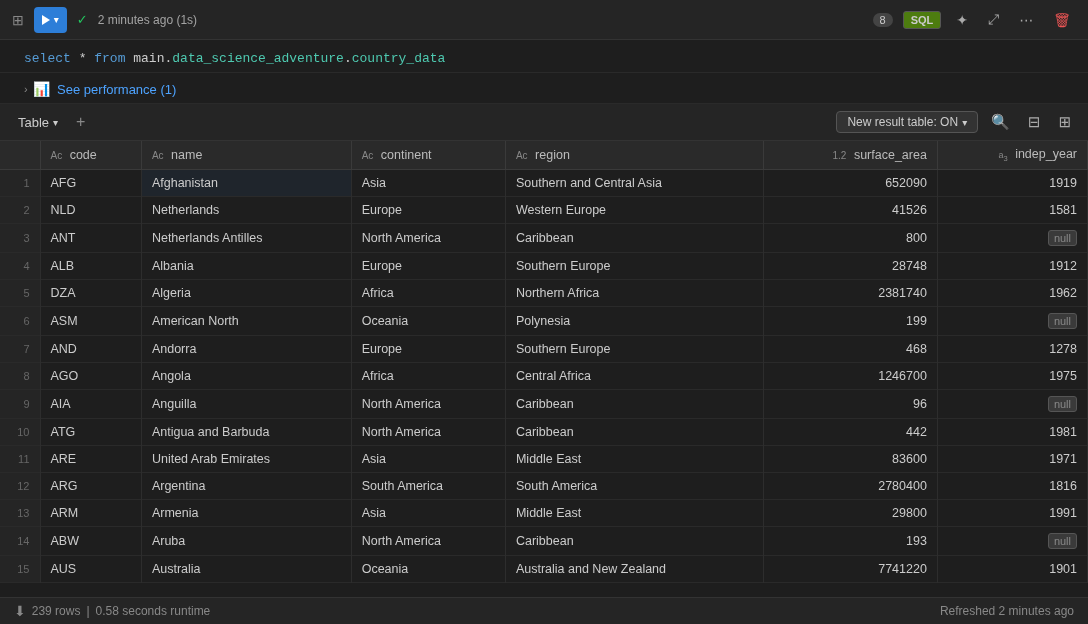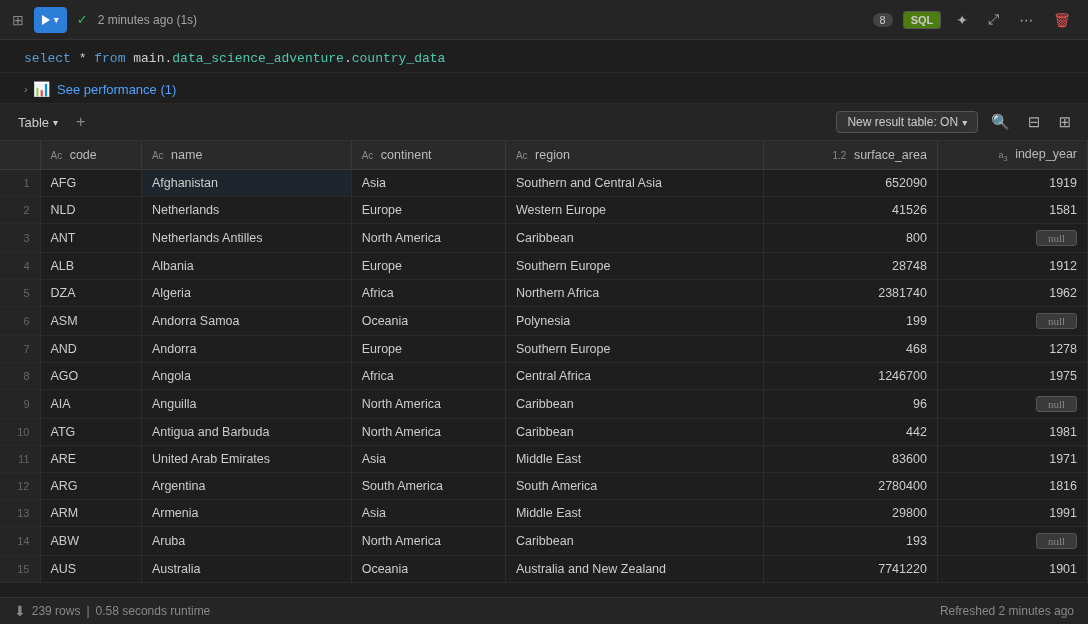--- a/index.html
+++ b/index.html
@@ -246,23 +246,22 @@
     td.num-val {
       text-align: right;
     }
 
     .null-badge {
       background: #3a3a3a;
       border: 1px solid #555;
       border-radius: 3px;
       color: #888;
       font-size: 11px;
-      padding: 1px 11px;
+      padding: 1px 5px;
       float: right;
-      font-family: Liberation Serif, serif;
     }
 
     .status-bar {
       display: flex;
       align-items: center;
       padding: 5px 14px;
       background: #252525;
       border-top: 1px solid #333;
       font-size: 12px;
       color: #888;
@@ -425,21 +424,21 @@
       <td>DZA</td>
       <td>Algeria</td>
       <td>Africa</td>
       <td>Northern Africa</td>
       <td class="num-val">2381740</td>
       <td class="num-val">1962</td>
     </tr>
             <tr>
       <td>6</td>
       <td>ASM</td>
-      <td>Andorra Samoa</td>
+      <td>American North</td>
       <td>Oceania</td>
       <td>Polynesia</td>
       <td class="num-val">199</td>
       <td class="num-val">
                 <span class="null-badge">null</span>
               </td>
     </tr>
             <tr>
       <td>7</td>
       <td>AND</td>

